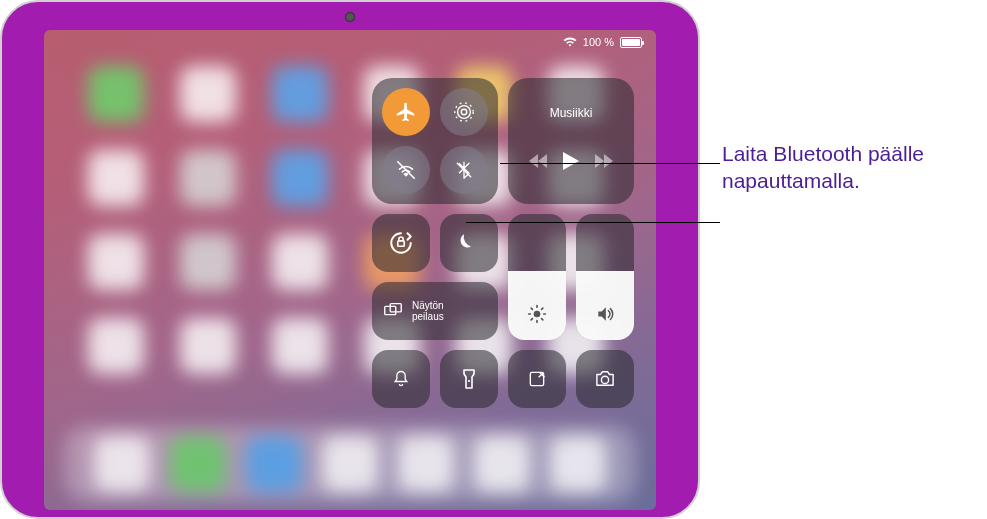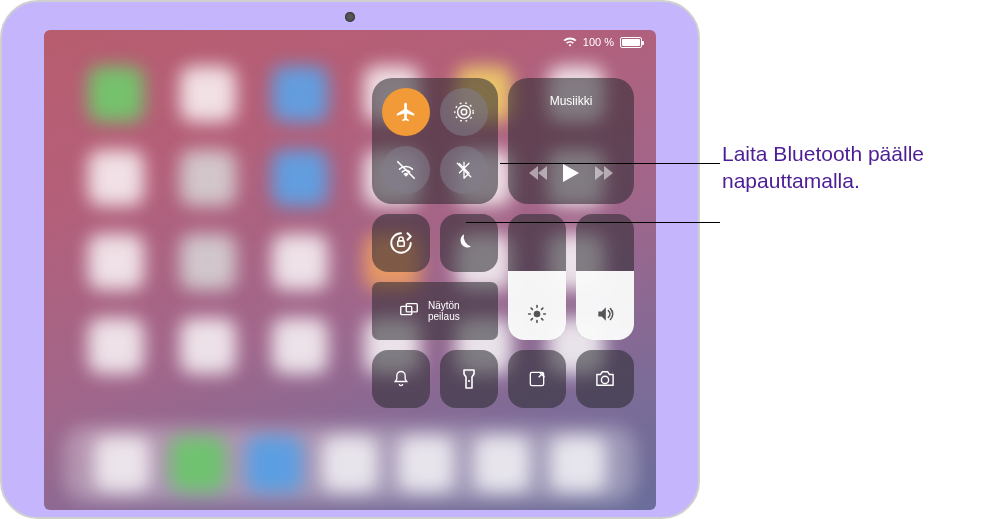--- a/index.html
+++ b/index.html
@@ -7,21 +7,21 @@
   width: 987px;
   height: 519px;
   background: #fff;
   font-family: -apple-system, BlinkMacSystemFont, "Helvetica Neue", Arial, sans-serif;
   display: flex;
   overflow: hidden;
 }
 .ipad-frame {
   width: 700px;
   height: 519px;
-  background: #c4b5fd;
+  background: #a21caf;
   border-radius: 38px;
   border: 2px solid #d0d0d0;
   padding: 14px 42px 0 42px;
   position: relative;
 }
 .camera {
   position: absolute;
   top: 10px;
   left: 50%;
   transform: translateX(-50%);
@@ -148,43 +148,43 @@
   background: rgba(130,125,140,0.55);
   justify-self: center;
   align-self: center;
 }
 .cc-sub-btn.active-orange { background: #f19a37; }
 .cc-media {
   grid-column: 3 / 5;
   grid-row: 1 / 3;
   border-radius: 20px;
   flex-direction: column;
-  padding: 12px;
+  padding: 24px;
   gap: 5px;
   justify-content: space-between;
 }
 .media-title {
   font-size: 12px;
   margin-top: 4px;
 }
 .media-controls {
   display: flex;
   gap: 16px;
   align-items: center;
   margin-bottom: 10px;
 }
 .media-controls svg { display: block; }
 .cc-lock { grid-column: 1; grid-row: 3; }
 .cc-dnd { grid-column: 2; grid-row: 3; }
 .cc-mirror {
   grid-column: 1 / 3;
   grid-row: 4;
-  border-radius: 7px;
+  border-radius: 16px;
   gap: 8px;
-  padding: 0 26px;
+  padding: 0 10px;
   justify-content: flex-start;
 }
 .mirror-text {
   font-size: 10px;
   line-height: 1.1;
 }
 .cc-brightness {
   grid-column: 3;
   grid-row: 3 / 5;
   border-radius: 16px;

